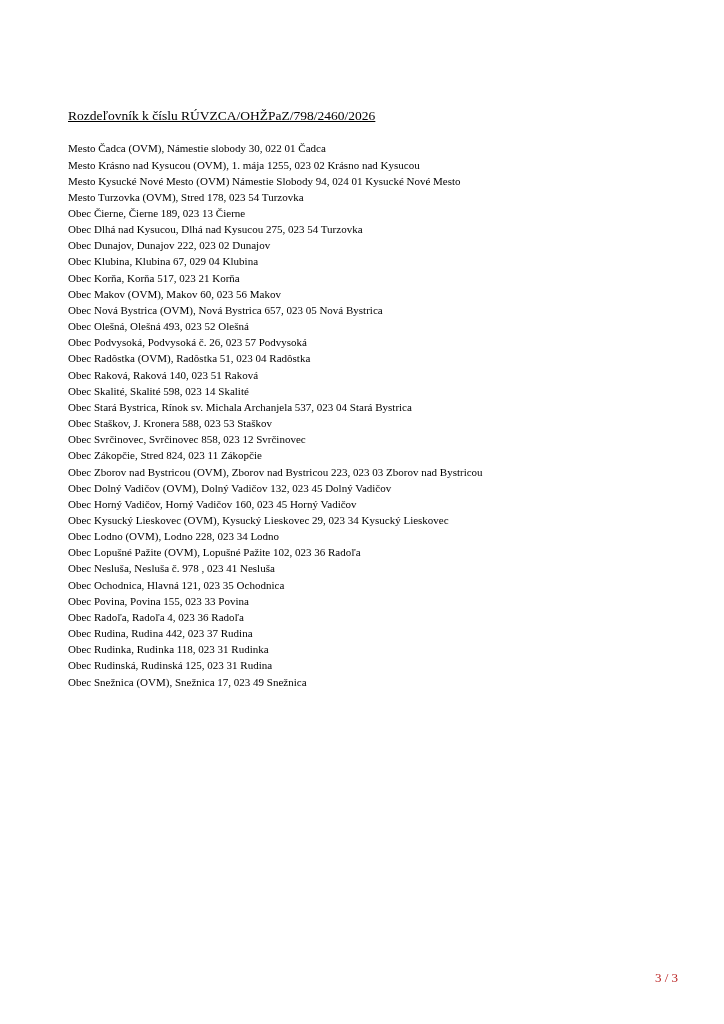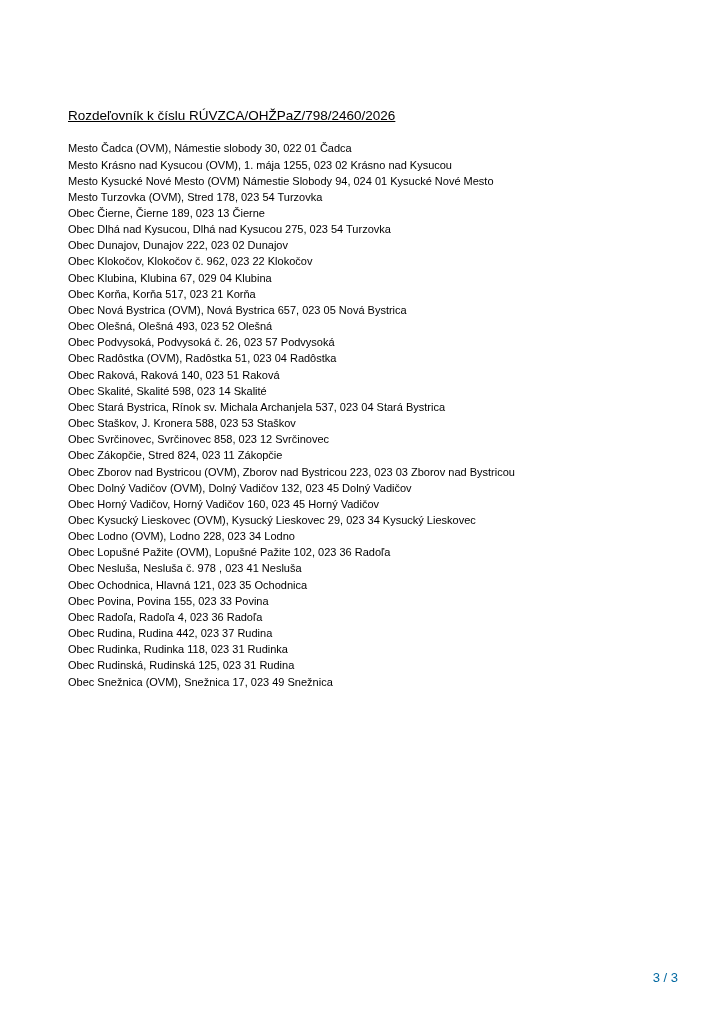--- a/index.html
+++ b/index.html
@@ -5,21 +5,21 @@
   html, body {
     margin: 0;
     padding: 0;
     background: #ffffff;
   }
   .page {
     position: relative;
     width: 724px;
     height: 1024px;
     background: #ffffff;
-    font-family: Liberation Sans, sans-serif;
+    font-family: Liberation Serif, serif;
     color: #000000;
     overflow: hidden;
   }
   .content {
     position: absolute;
     left: 68px;
     top: 108px;
     right: 40px;
   }
   .doc-title {
@@ -37,41 +37,41 @@
   .recipient-line {
     line-height: 16.15px;
     white-space: nowrap;
   }
   .page-number {
     position: absolute;
     top: 970px;
     right: 46px;
     font-size: 13px;
     line-height: 16px;
-    color: #0369a1;
+    color: #b91c1c;
   }
 </style>
 </head>
 <body>
 
 <div class="page">
   <div class="content">
     <div class="doc-title">Rozdeľovník k číslu RÚVZCA/OHŽPaZ/798/2460/2026</div>
     <div class="title-gap"></div>
     <div class="recipients-list">
         <div class="recipient-line">Mesto Čadca (OVM), Námestie slobody 30, 022 01 Čadca</div>
         <div class="recipient-line">Mesto Krásno nad Kysucou (OVM), 1. mája 1255, 023 02 Krásno nad Kysucou</div>
         <div class="recipient-line">Mesto Kysucké Nové Mesto (OVM) Námestie Slobody 94, 024 01 Kysucké Nové Mesto</div>
         <div class="recipient-line">Mesto Turzovka (OVM), Stred 178, 023 54 Turzovka</div>
         <div class="recipient-line">Obec Čierne, Čierne 189, 023 13 Čierne</div>
         <div class="recipient-line">Obec Dlhá nad Kysucou, Dlhá nad Kysucou 275, 023 54 Turzovka</div>
         <div class="recipient-line">Obec Dunajov, Dunajov 222, 023 02 Dunajov</div>
-        <div class="recipient-line">Obec Klokočov, Klokočov č. 962, 023 22 Klokočov</div>
         <div class="recipient-line">Obec Klubina, Klubina 67, 029 04 Klubina</div>
         <div class="recipient-line">Obec Korňa, Korňa 517, 023 21 Korňa</div>
+        <div class="recipient-line">Obec Makov (OVM), Makov 60, 023 56 Makov</div>
         <div class="recipient-line">Obec Nová Bystrica (OVM), Nová Bystrica 657, 023 05 Nová Bystrica</div>
         <div class="recipient-line">Obec Olešná, Olešná 493, 023 52 Olešná</div>
         <div class="recipient-line">Obec Podvysoká, Podvysoká č. 26, 023 57 Podvysoká</div>
         <div class="recipient-line">Obec Radôstka (OVM), Radôstka 51, 023 04 Radôstka</div>
         <div class="recipient-line">Obec Raková, Raková 140, 023 51 Raková</div>
         <div class="recipient-line">Obec Skalité, Skalité 598, 023 14 Skalité</div>
         <div class="recipient-line">Obec Stará Bystrica, Rínok sv. Michala Archanjela 537, 023 04 Stará Bystrica</div>
         <div class="recipient-line">Obec Staškov, J. Kronera 588, 023 53 Staškov</div>
         <div class="recipient-line">Obec Svrčinovec, Svrčinovec 858, 023 12 Svrčinovec</div>
         <div class="recipient-line">Obec Zákopčie, Stred 824, 023 11 Zákopčie</div>

